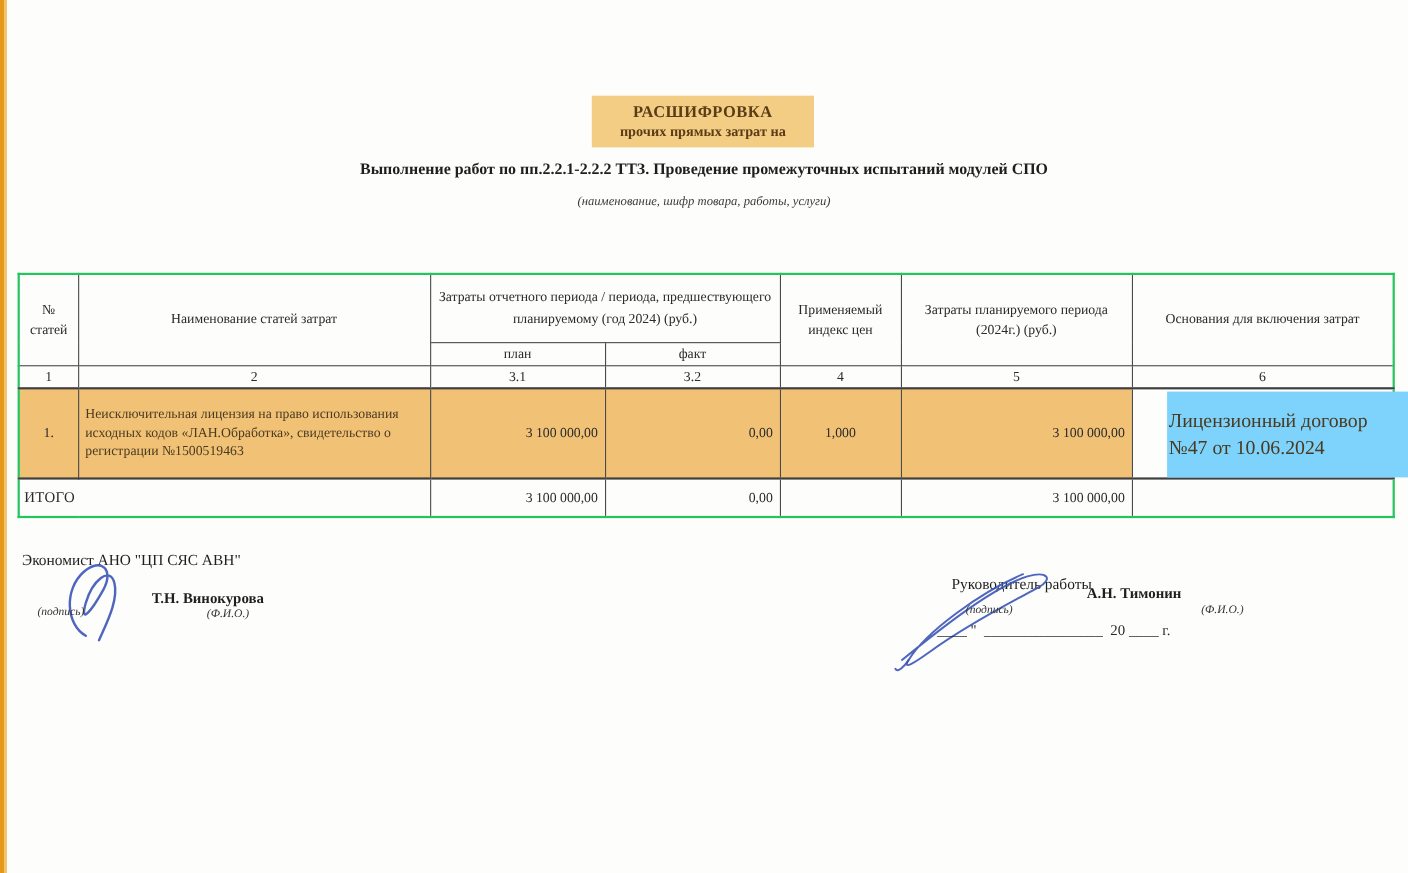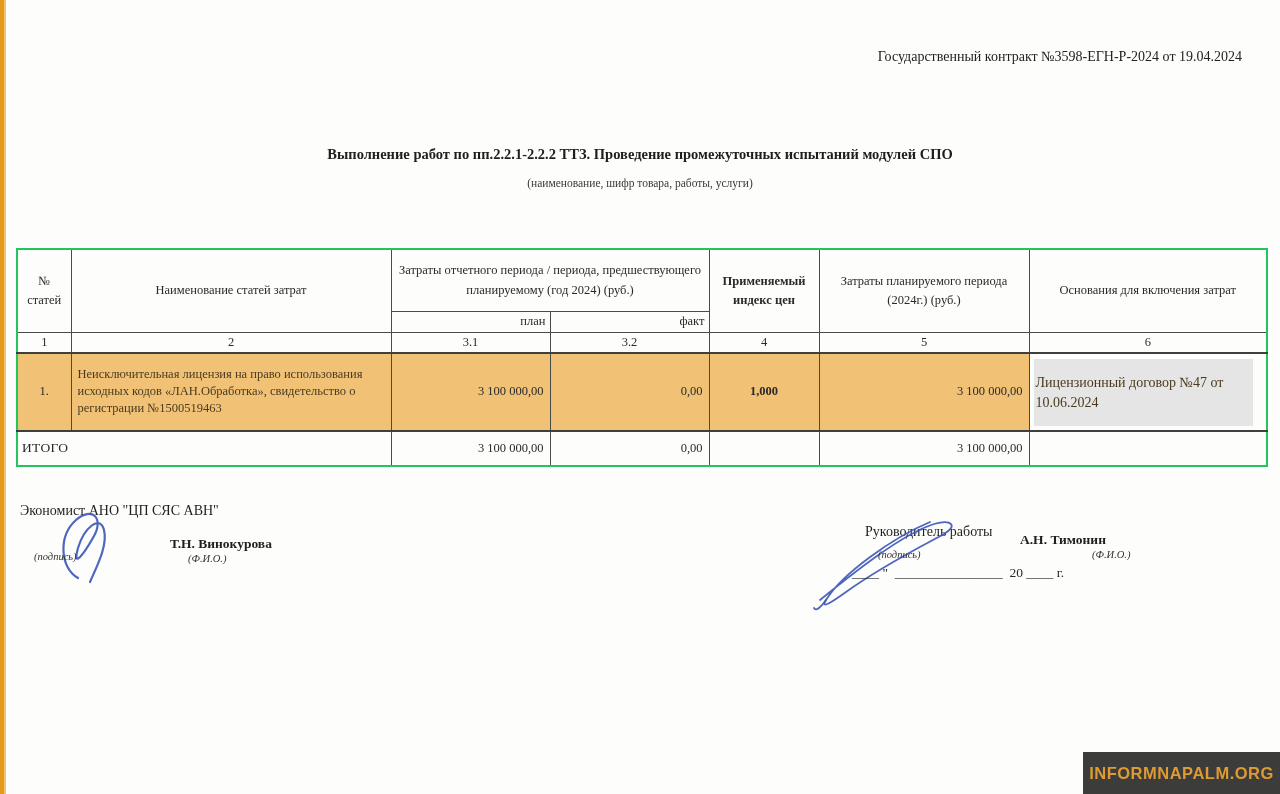--- a/index.html
+++ b/index.html
@@ -15,73 +15,76 @@
   .form-head { position:absolute; top:46px; right:38px; text-align:right; font-size:14px; line-height:1.6; color:#222; }
 
   
   .title-box { position:absolute; left:538px; top:87px; width:202px; height:47px;
                background:#f4cd85; text-align:center; color:#5a3c16; padding-top:7px; }
   .title-box .t1 { font-weight:bold; font-size:15px; letter-spacing:.5px; }
   .title-box .t2 { font-weight:bold; font-size:13px; margin-top:1px; }
   .subject { position:absolute; left:0; top:146px; width:1280px; text-align:center;
              font-weight:bold; font-size:14.5px; color:#1e1e1e; }
   .subject-note { position:absolute; left:0; top:177px; width:1280px; text-align:center;
-                  font-size:11.5px; color:#3a3a3a; }
+                  font-style:italic; font-size:11.5px; color:#3a3a3a; }
 
   
   table.main { position:absolute; left:16px; top:248px; width:1252px;
                border-collapse:collapse; table-layout:fixed; font-size:12.5px; color:#2a2a2a; }
   table.main td { border:1px solid #4a4a4a; vertical-align:middle; padding:2px 4px; }
   table.main { border:2px solid #22c55e; }
   td.c-num   { width:54px;  text-align:center; }
   td.c-name  { width:320px; }
   td.c-plan  { width:183px; }
   td.c-fact  { width:172px; }
-  td.c-idx   { width:110px; text-align:center;font-weight:bold; }
+  td.c-idx   { width:110px; text-align:center; }
   td.c-plnd  { width:210px; }
   td.c-basis { width:238px; }
   tr.h1 td { text-align:center; height:62px; line-height:1.5; }
-  tr.h2 td { text-align:right; height:21px; }
+  tr.h2 td { text-align:center; height:21px; }
   tr.nums td { text-align:center; height:20px; font-size:12.5px; }
   tr.data td { height:78px; border-top:2px solid #3f3f3f; }
   tr.data { background:transparent; }
   tr.data td { background:#f1c276; }
   tr.data td.c-basis { background:transparent; padding:0 4px; }
   tr.data td.c-name { font-size:12.5px; color:#4a3a20; line-height:1.35; padding-left:6px; }
   tr.data td.c-num { vertical-align:middle; }
   .money { text-align:right; padding-right:6px !important; }
   tr.total td { height:35px; border-top:2.5px solid #3f3f3f; }
   tr.total td.lbl { text-align:left; padding-left:4px; font-size:13.5px; letter-spacing:.3px; }
-  .basis-hl { display:inline-block; background:#e5e5e5; color:#4a3a20; font-size:14px;
-              line-height:1.4; padding:14px 6px 14px 2px; margin-top:2px; width:96%; }
+  .basis-hl { display:inline-block; background:#7dd3fc; color:#4a3a20; font-size:18px;
+              line-height:1.4; padding:14px 6px 14px 2px; margin-top:2px; width:96%;margin-left:27px; }
 
   
   .sig-role { position:absolute; font-size:14px; color:#1f1f1f; }
-  .sig-name { position:absolute; font-size:13.5px; font-weight:bold; color:#1f1f1f;margin-left:32px; }
+  .sig-name { position:absolute; font-size:13.5px; font-weight:bold; color:#1f1f1f; }
   .sig-cap  { position:absolute; font-size:10.5px; font-style:italic; color:#333; }
   .date-line { position:absolute; left:852px; top:565px; font-size:13.5px; white-space:pre; color:#2a2a2a; }
   svg.scribble { position:absolute; overflow:visible; }
 
   
   .watermark { position:absolute; right:0; bottom:0; width:197px; height:42px; background:#3c3c3a;
                display:flex; align-items:center; justify-content:center;
                font-family:"Liberation Sans","DejaVu Sans",sans-serif; font-weight:bold;
                font-size:16.5px; letter-spacing:.5px; color:#de9b33; }
 </style>
 </head>
 <body>
 
 <div id="doc">
 
   <div class="stripe"></div>
 
   <div class="form-head">
-    <div>Государственный контракт №3598-ЕГН-Р-2024 от 19.04.2024</div>
   </div>
 
+  <div class="title-box">
+    <div class="t1">РАСШИФРОВКА</div>
+    <div class="t2">прочих прямых затрат на</div>
+  </div>
 
   <div class="subject">Выполнение работ по пп.2.2.1-2.2.2 ТТЗ. Проведение промежуточных испытаний модулей СПО</div>
   <div class="subject-note">(наименование, шифр товара, работы, услуги)</div>
 
   <table class="main">
     <tbody>
         <tr class="h1">
       <td class="c-num" rowspan="2">№ статей</td>
       <td class="c-name" rowspan="2">Наименование статей затрат</td>
       <td colspan="2" style="line-height:1.6;">Затраты отчетного периода / периода, предшествующего планируемому (год 2024) (руб.)</td>
@@ -135,17 +138,14 @@
   <div class="sig-role" style="left:865px; top:524px;">Руководитель работы</div>
   <svg class="scribble" style="left:812px; top:508px;" width="170" height="105" viewBox="0 0 170 105">
     <path d="M8,92 C40,66 90,26 122,16 C140,11 146,18 132,26 C112,37 70,58 34,84 C20,94 8,102 14,92 C30,66 80,30 118,14" fill="none" stroke="#3c55b8" stroke-width="1.8" stroke-linecap="round" opacity="0.9"></path>
     <path d="M14,92 C10,98 4,104 2,100" fill="none" stroke="#3c55b8" stroke-width="1.8" stroke-linecap="round" opacity="0.9"></path>
   </svg>
   <div class="sig-name" style="left:988px; top:532px;">А.Н. Тимонин</div>
   <div class="sig-cap" style="left:878px; top:549px;">(подпись)</div>
   <div class="sig-cap" style="left:1092px; top:549px;">(Ф.И.О.)</div>
   <div class="date-line">____ "  ________________  20 ____ г.</div>
 
-  <div class="watermark">
-    <span>INFORMNAPALM.ORG</span>
-  </div>
 
 </div>
 
 </body></html>

